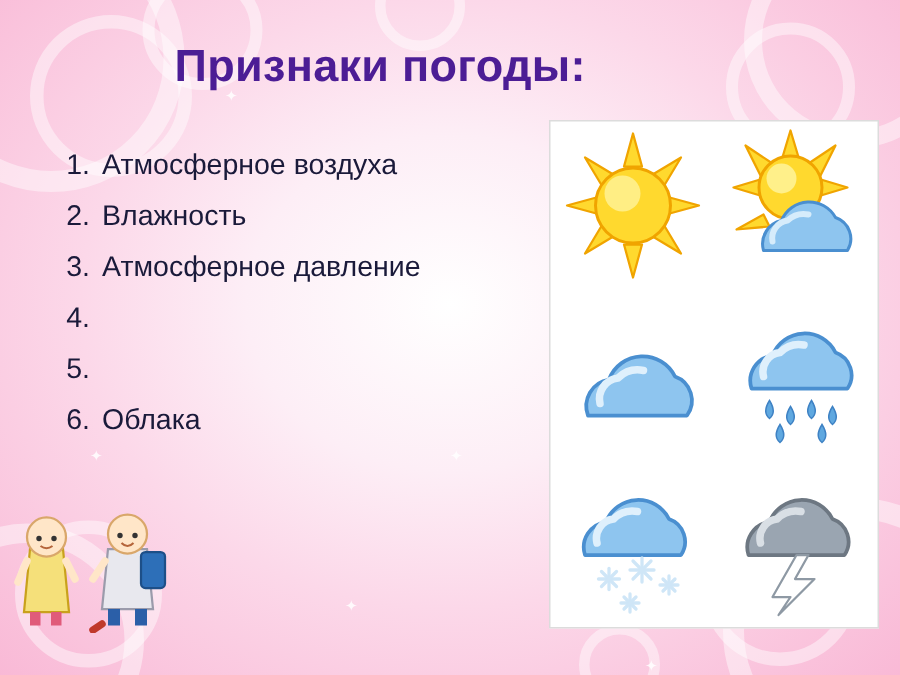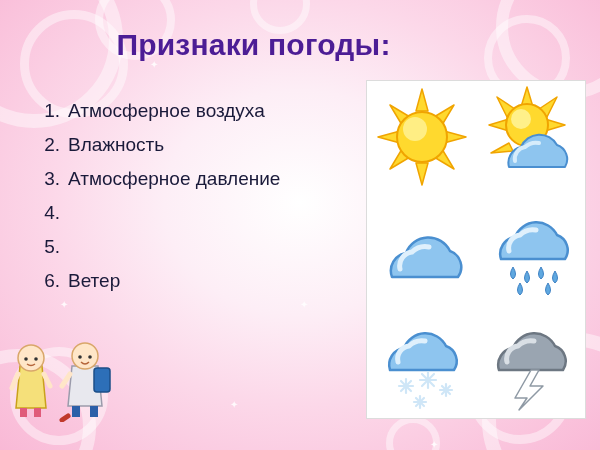--- a/index.html
+++ b/index.html
@@ -156,21 +156,21 @@
       <span>Атмосферное давление</span>
     </li>
     <li>
       <span class="num">4.</span>
     </li>
     <li>
       <span class="num">5.</span>
     </li>
     <li>
       <span class="num">6.</span>
-      <span>Ветер</span>
+      <span>Облака</span>
     </li>
   </ul>
 
   <div class="picture-panel">
     <div class="grid">
 
       <div class="cell">
         <svg width="100" height="108" viewBox="0 0 100 108">
           <g fill="#ffd92e" stroke="#f0a400" stroke-width="1.5" stroke-linejoin="round">
             <polygon points="50,8 56,30 44,30"></polygon>

